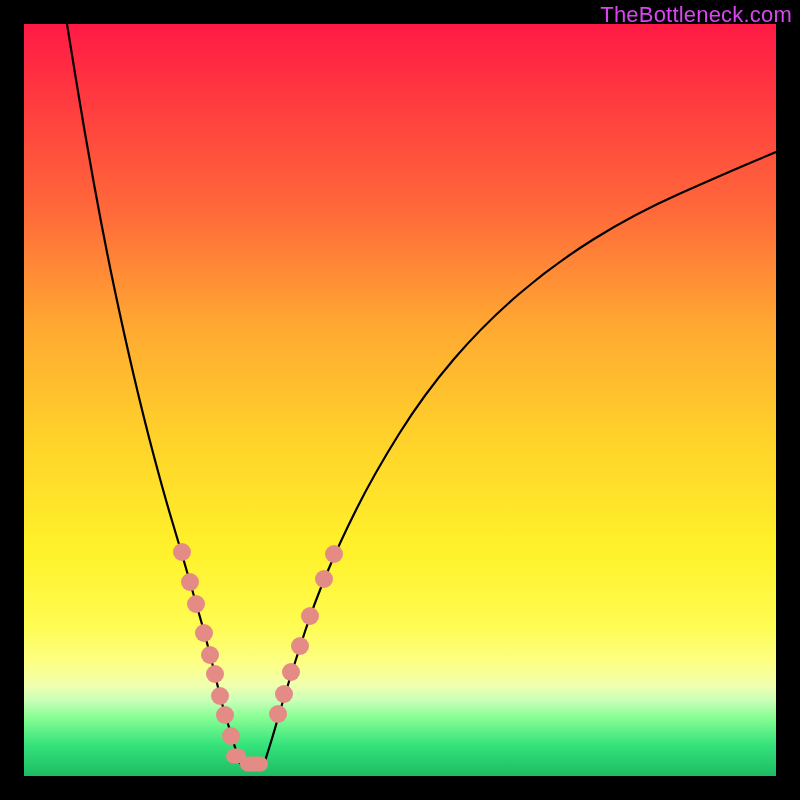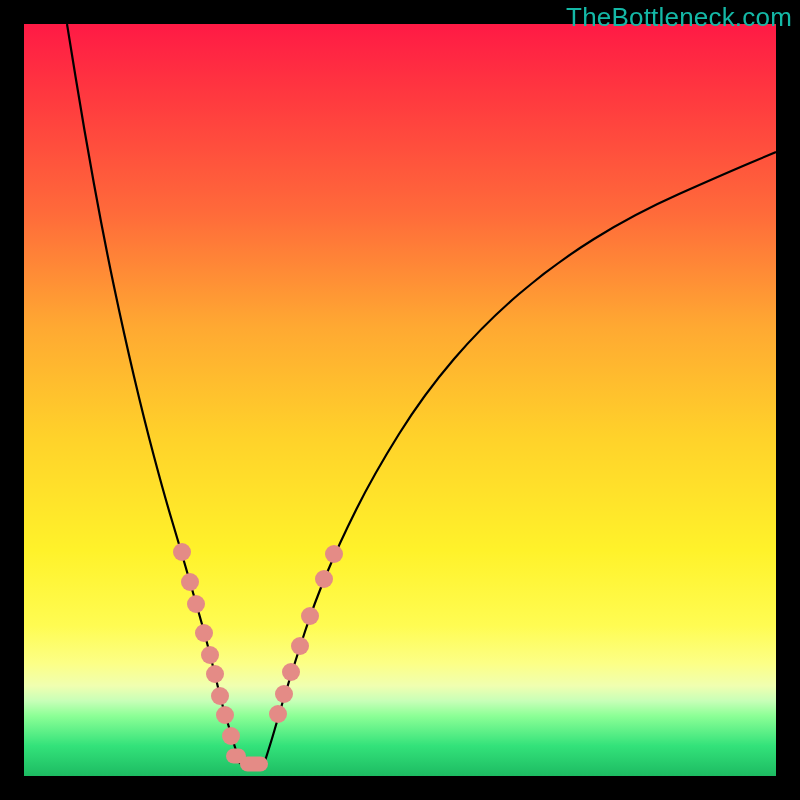--- a/index.html
+++ b/index.html
@@ -30,22 +30,22 @@
       #c8ffb8 90%,
       #8cff96 92%,
       #33e27a 96%,
       #1dbb62 100%
     );
   }
   .watermark {
     position: absolute;
     top: 2px;
     right: 8px;
-    color: #14b8a6;
-    font-size: 26px;
+    color: #d946ef;
+    font-size: 22px;
     letter-spacing: 0.2px;
     font-weight: 500;
     user-select: none;
   }
   svg {
     position: absolute;
     left: 0;
     top: 0;
   }
   .curve {

